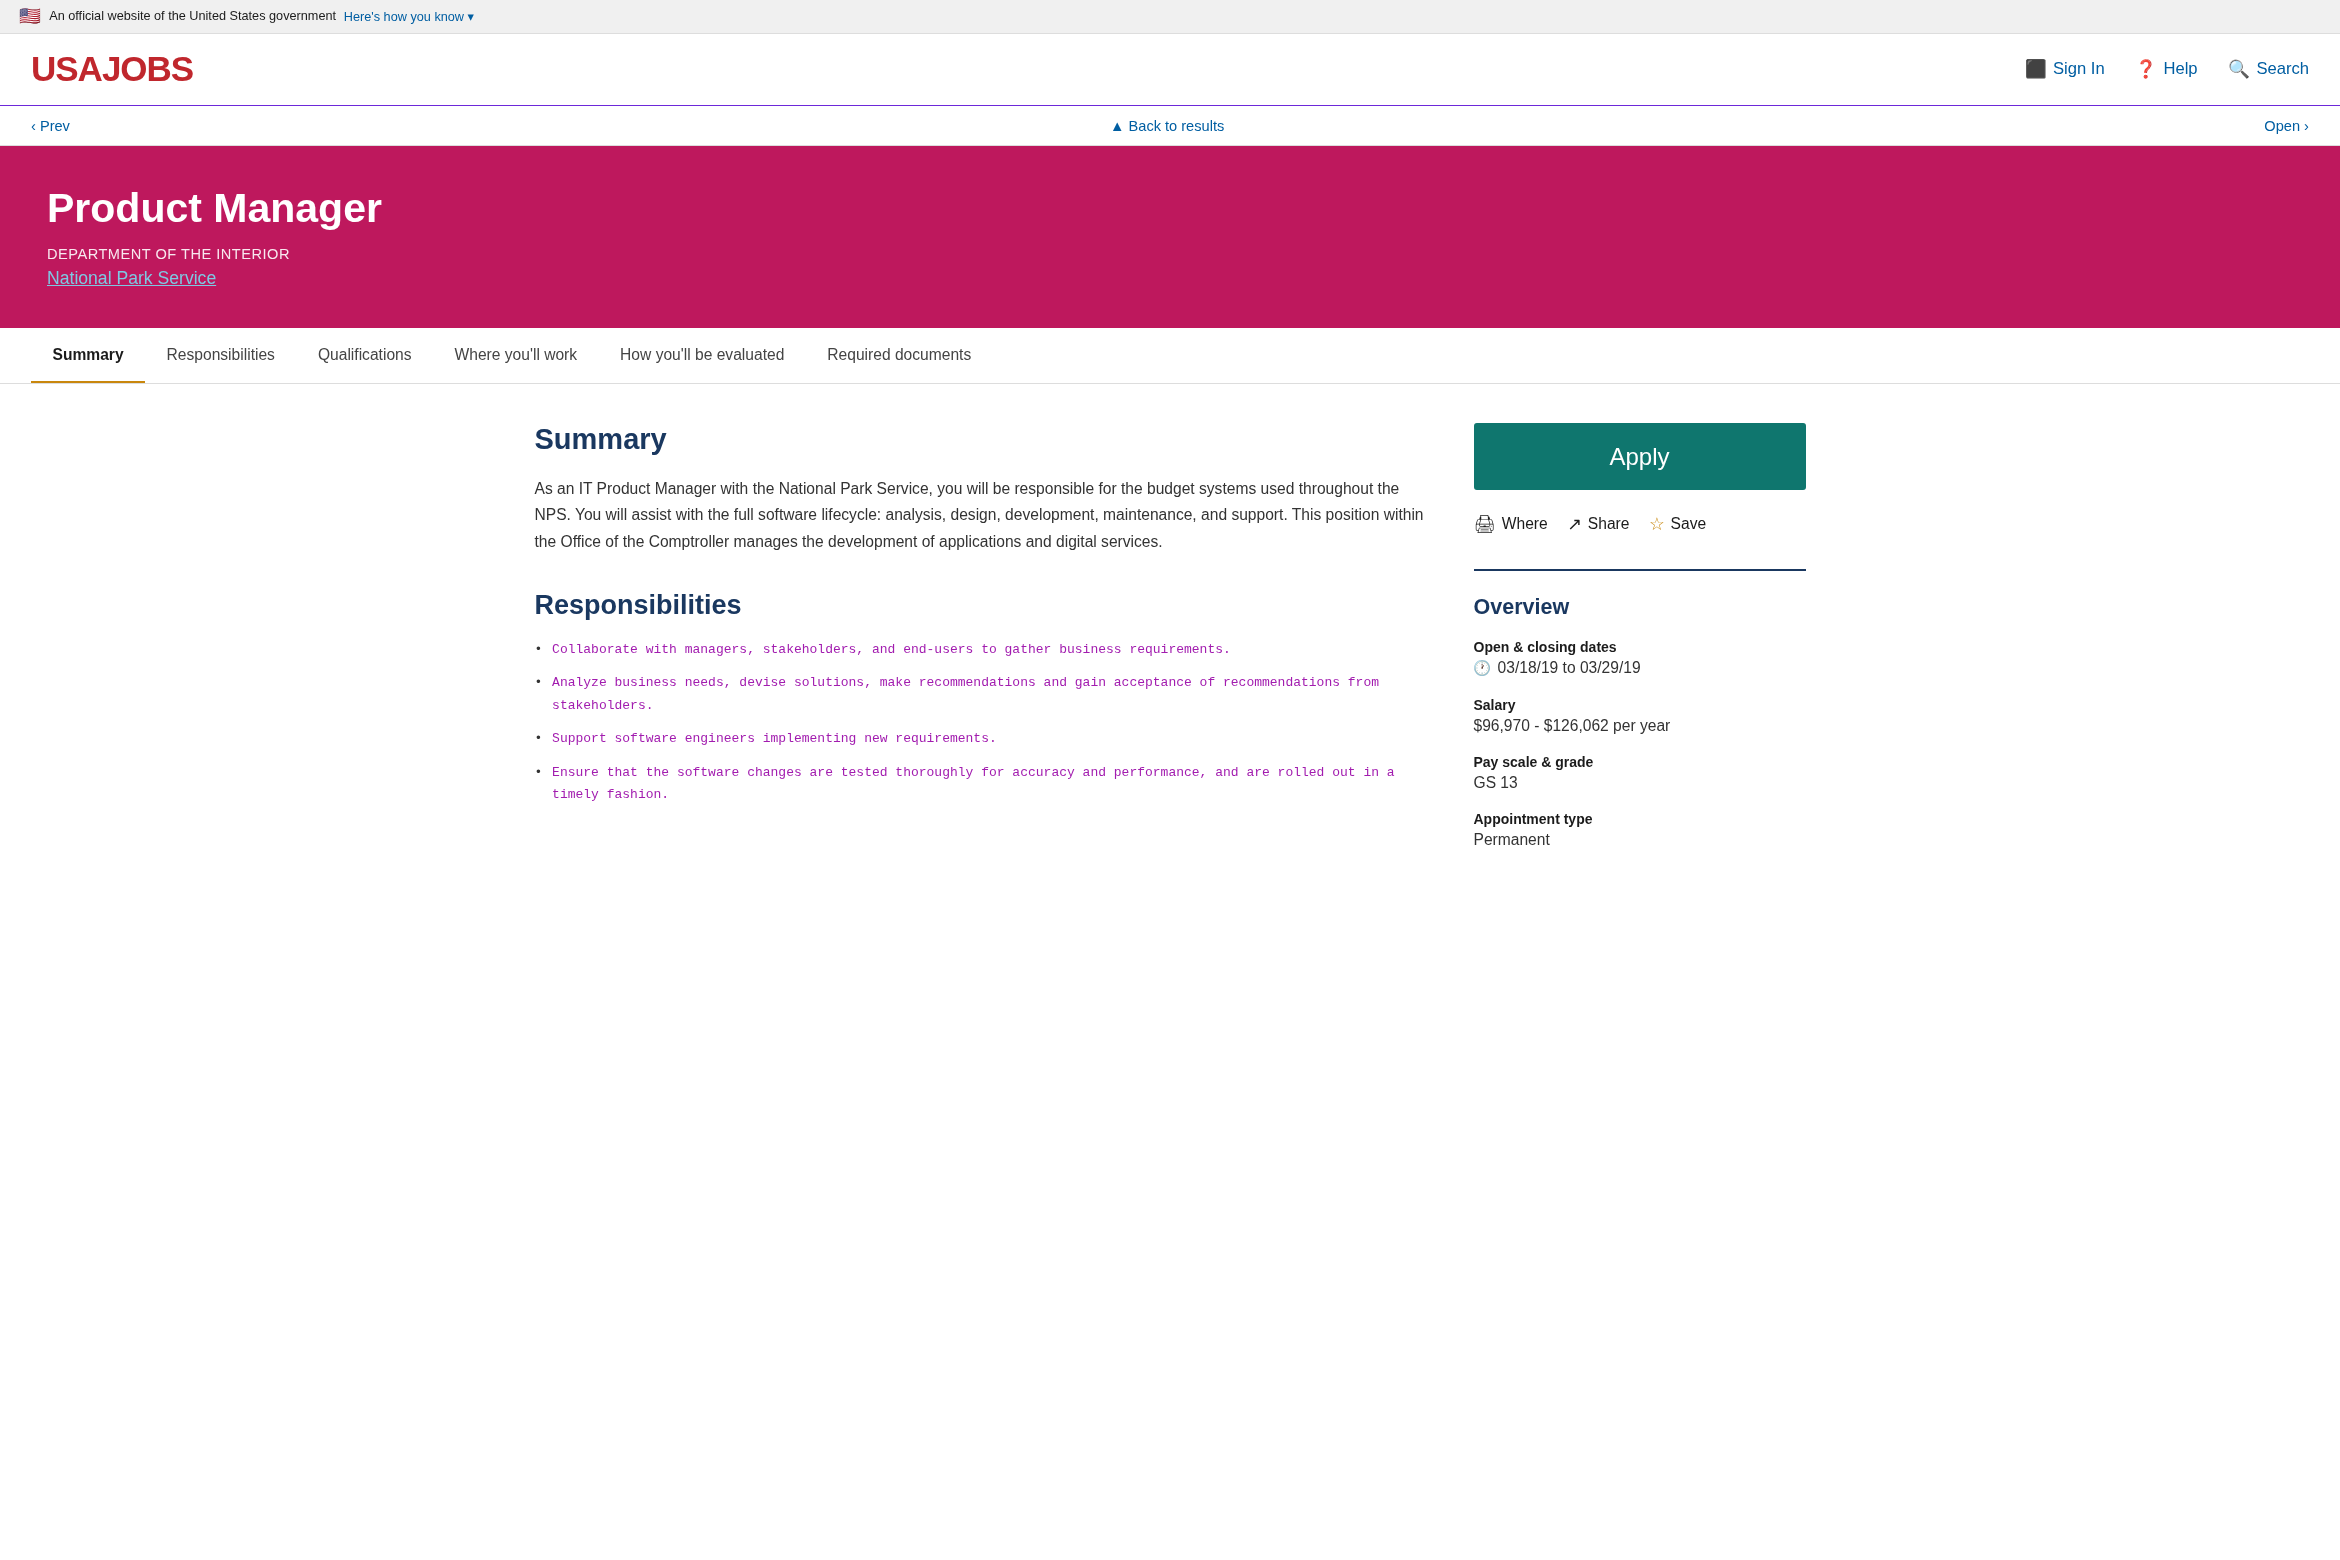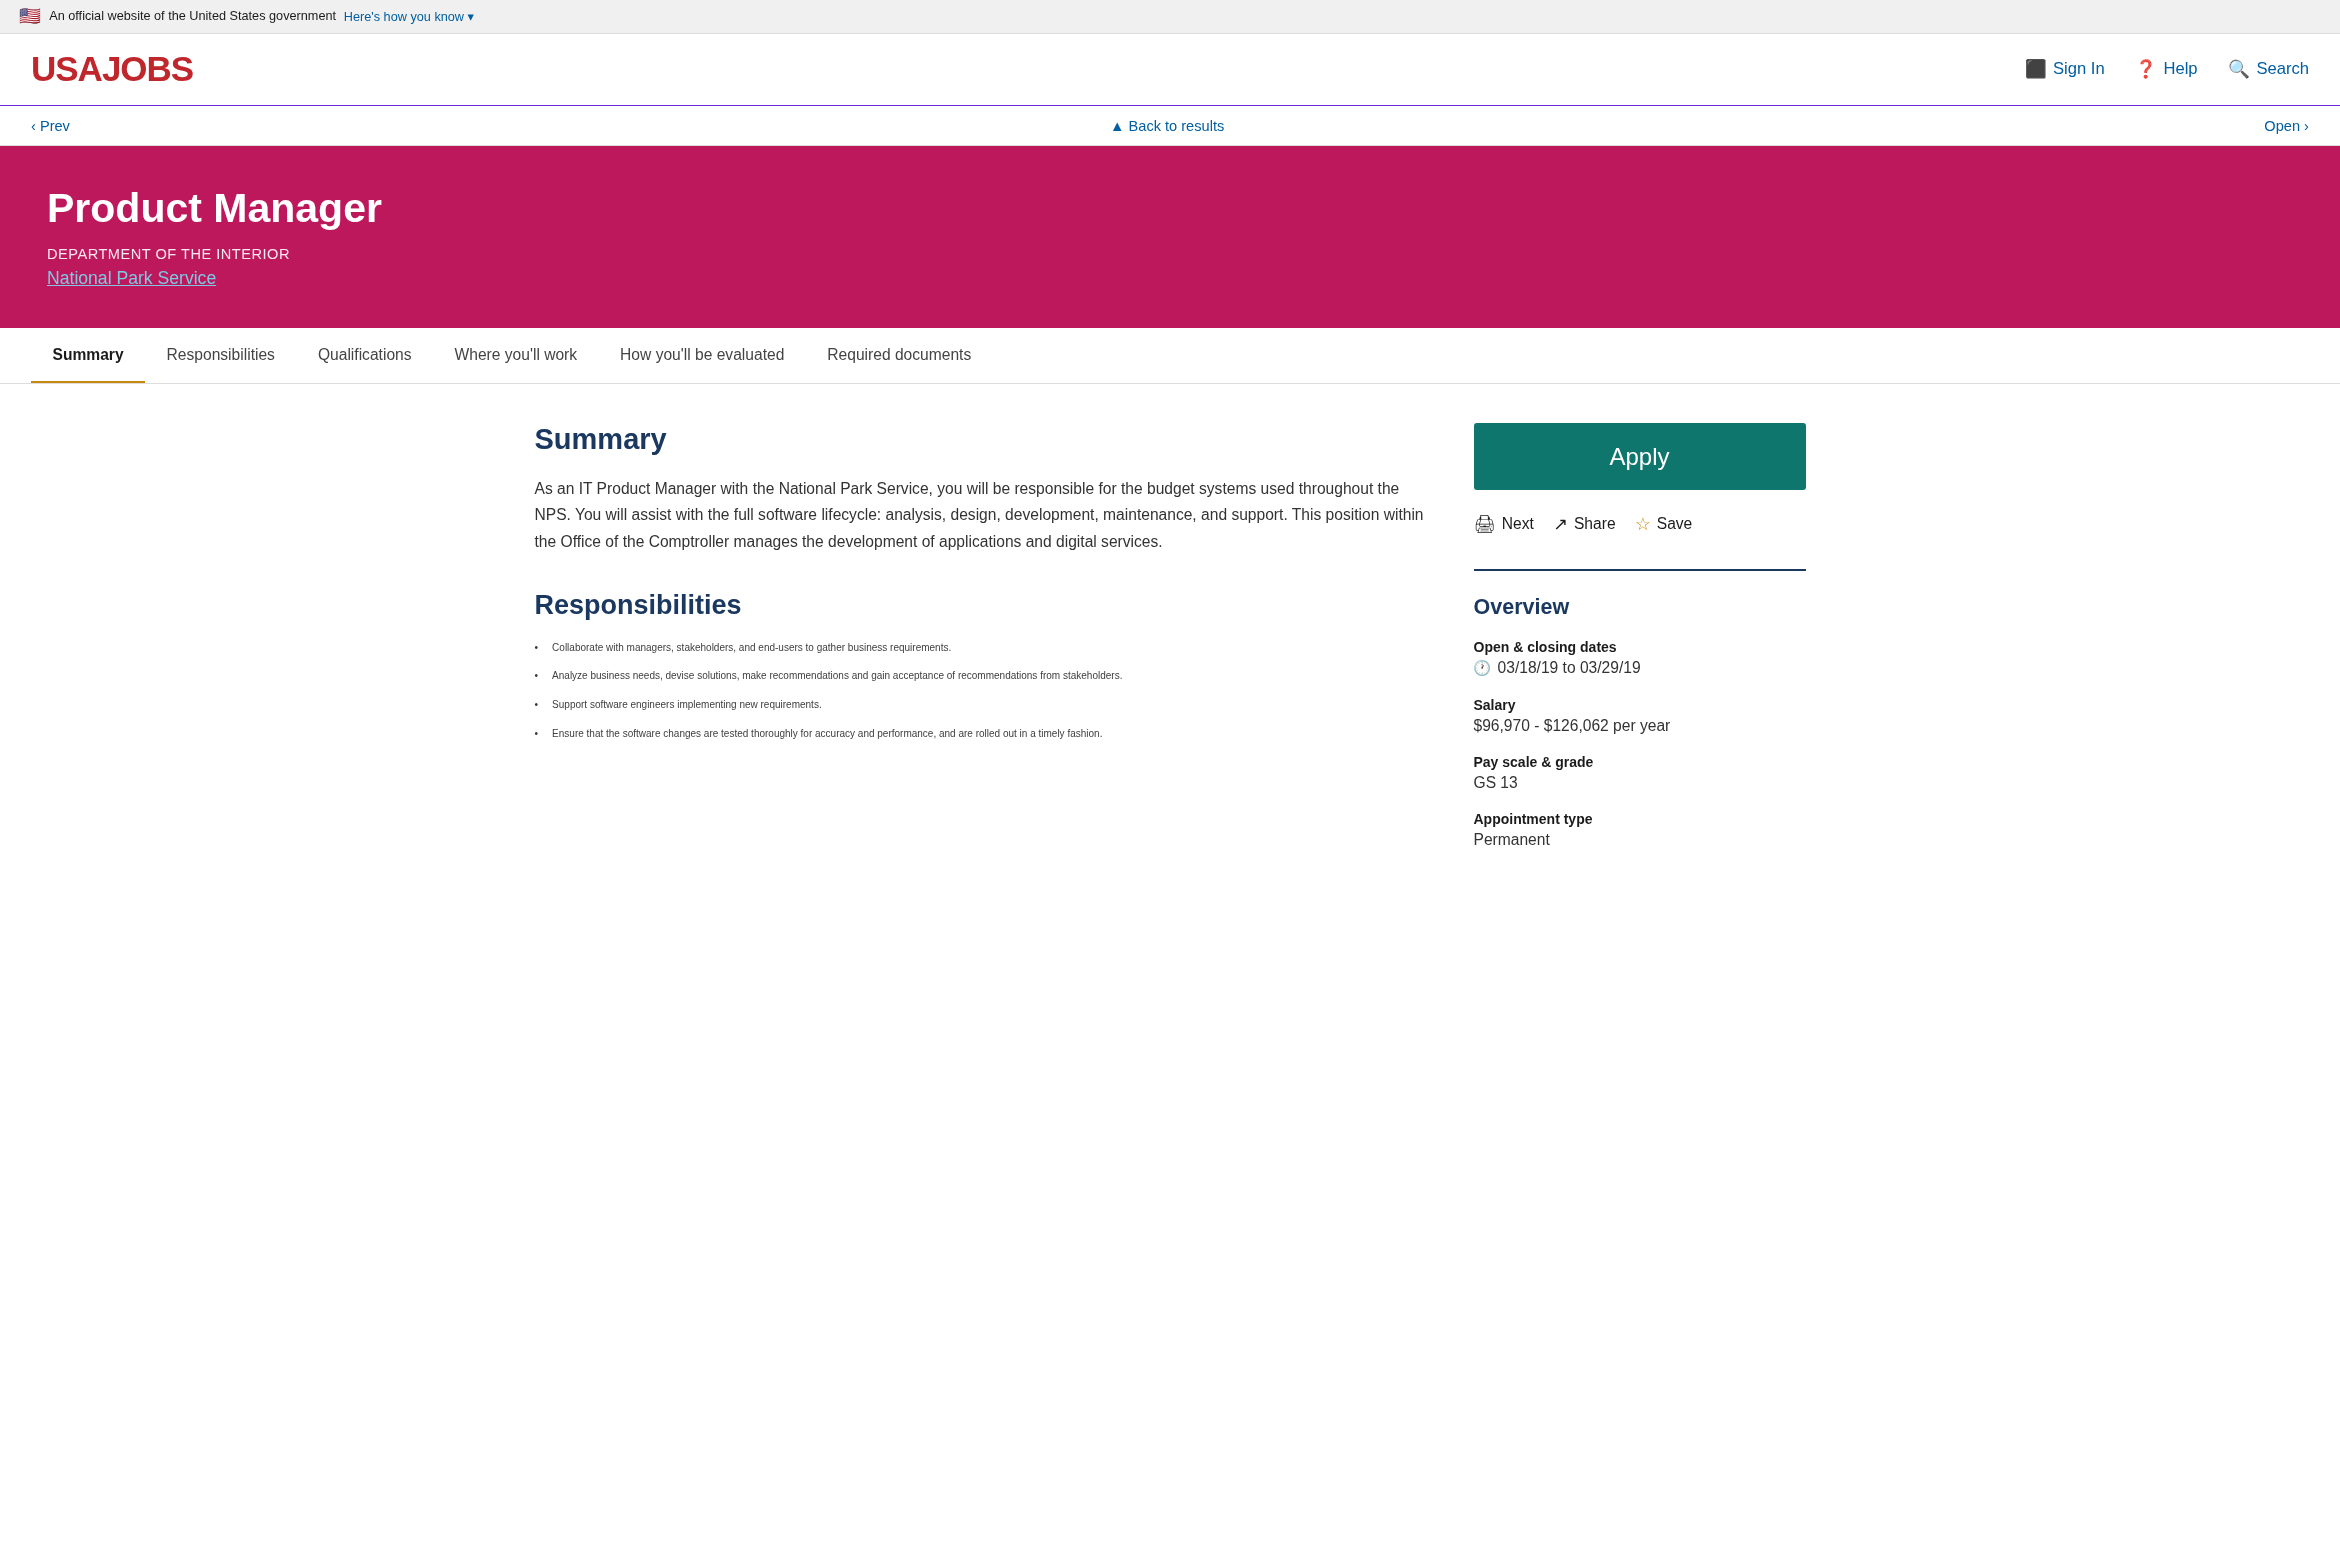--- a/index.html
+++ b/index.html
@@ -147,26 +147,27 @@
       font-size: 27px;
       font-weight: 700;
       color: #1a3860;
       margin-bottom: 17.6px;
     }
     .bullet-list {
       list-style: none;
       padding: 0;
     }
     .bullet-list li {
-      font-size: 10px;
+      font-size: 13px;
       line-height: 1.7;
-      color: #404040;
+      color: #a21caf;
       margin-bottom: 11.7px;
       padding-left: 17.6px;
       position: relative;
+      font-family: Liberation Mono, monospace;
     }
     .bullet-list li::before {
       content: '•';
       position: absolute;
       left: 0;
       color: #333;
     }
 
     
     .apply-btn {
@@ -305,21 +306,21 @@
       <li>Ensure that the software changes are tested thoroughly for accuracy and performance, and are rolled out in a timely fashion.</li>
     </ul>
   </main>
 
   <aside class="sidebar">
     <button class="apply-btn">Apply</button>
 
     <div class="action-buttons">
       <button class="action-btn">
         <span class="btn-icon">🖨</span>
-        <span>Next</span>
+        <span>Where</span>
       </button>
       <button class="action-btn">
         <span class="btn-icon">↗</span>
         <span>Share</span>
       </button>
       <button class="action-btn">
         <span class="btn-icon save-icon">☆</span>
         <span>Save</span>
       </button>
     </div>

